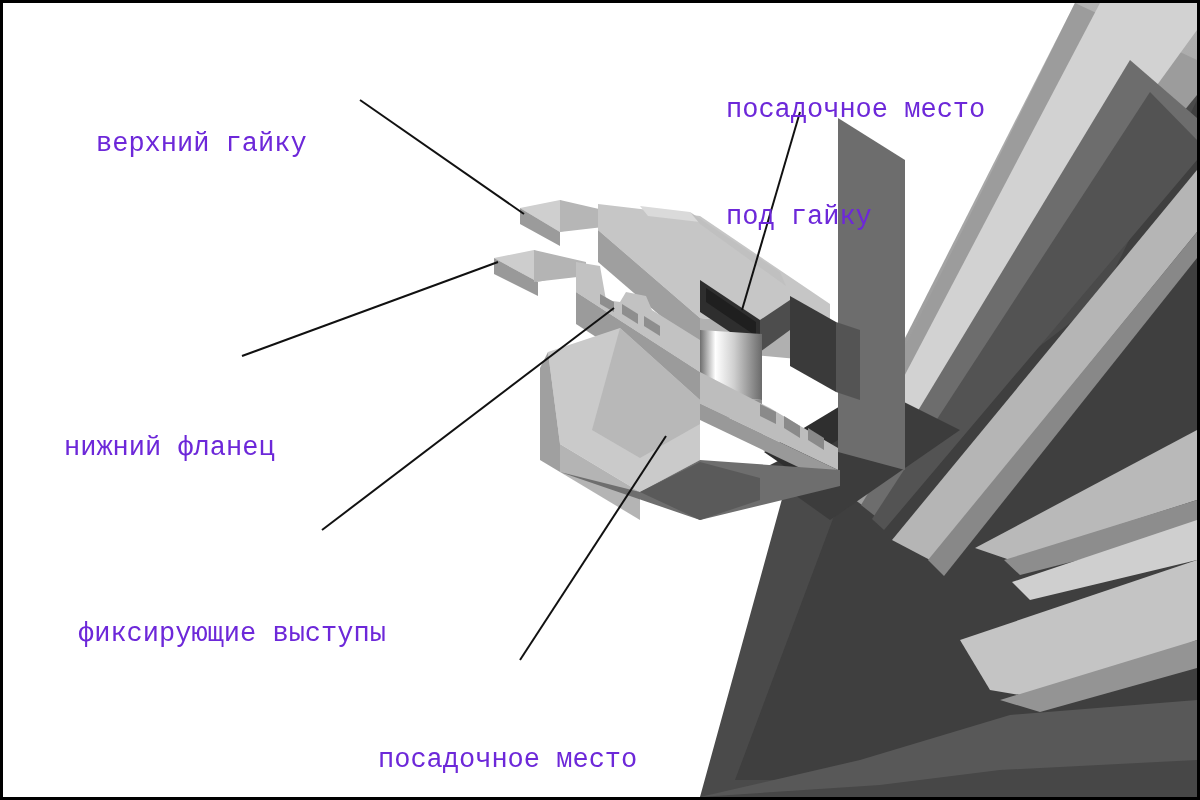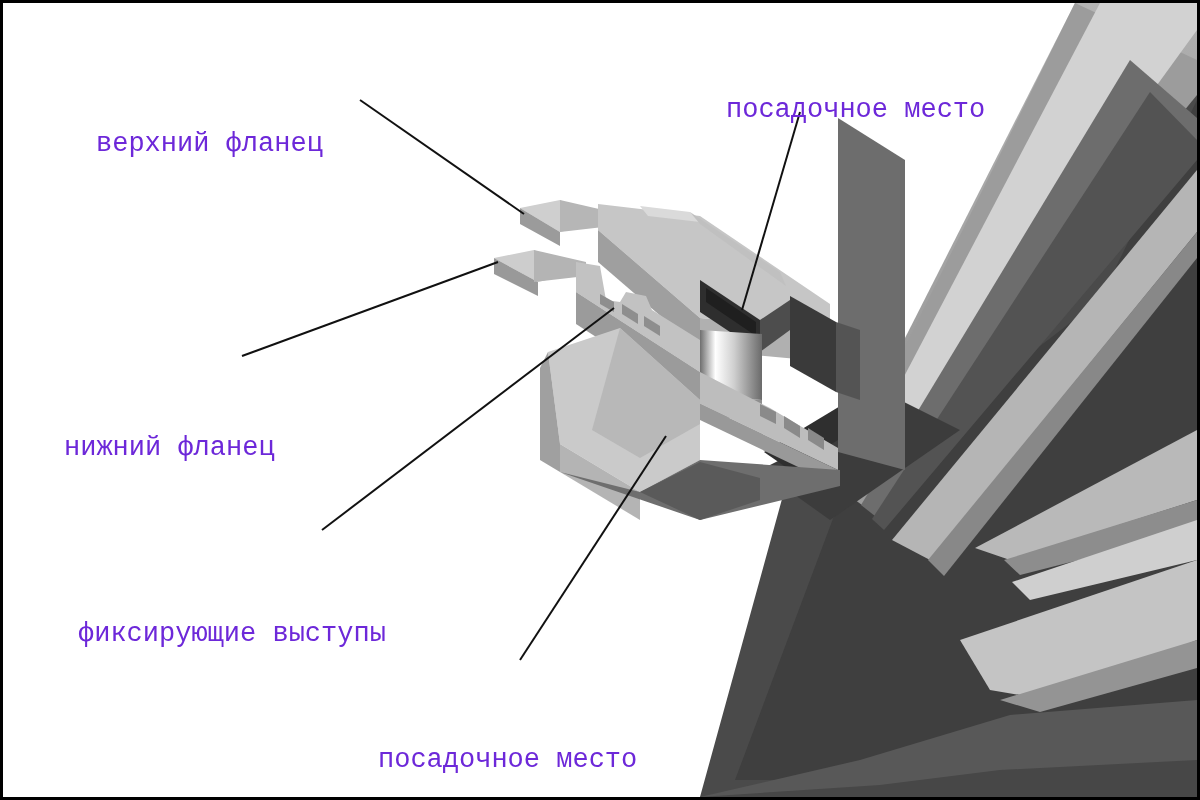--- a/index.html
+++ b/index.html
@@ -167,25 +167,26 @@
       <line x1="800" y1="112" x2="742" y2="310"></line>
       <line x1="242" y1="356" x2="498" y2="262"></line>
       <line x1="322" y1="530" x2="614" y2="308"></line>
       <line x1="520" y1="660" x2="666" y2="436"></line>
     </g>
   </svg>
 
   <div class="frame"></div>
 
   <div class="label" id="lbl-upper-flange">
-    <span>верхний фланец</span>
+    <span>верхний гайку</span>
   </div>
 
   <div class="label" id="lbl-nut-seat">
     <span>посадочное место</span>
+    <span>под гайку</span>
   </div>
 
   <div class="label" id="lbl-fix-tabs">
     <span>фиксирующие выступы</span>
   </div>
 
   <div class="label" id="lbl-lower-flange">
     <span>нижний фланец</span>
   </div>
 

